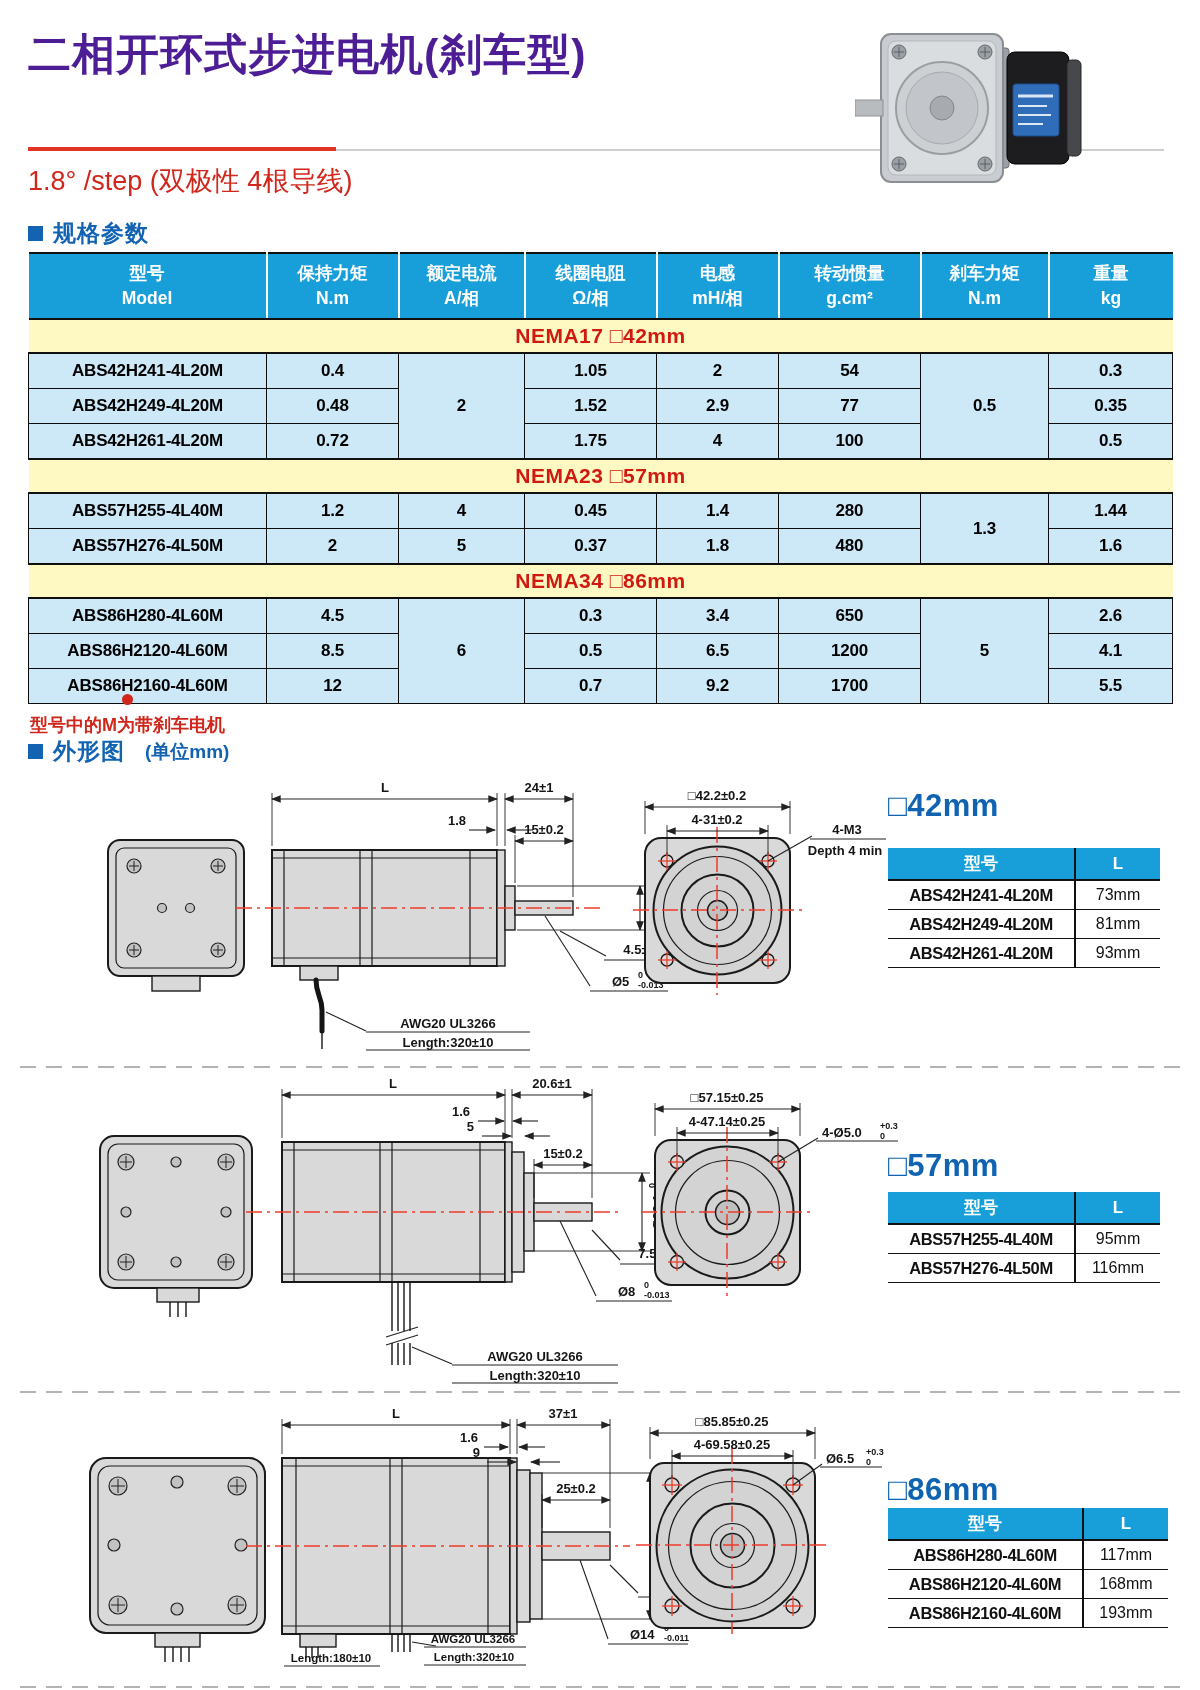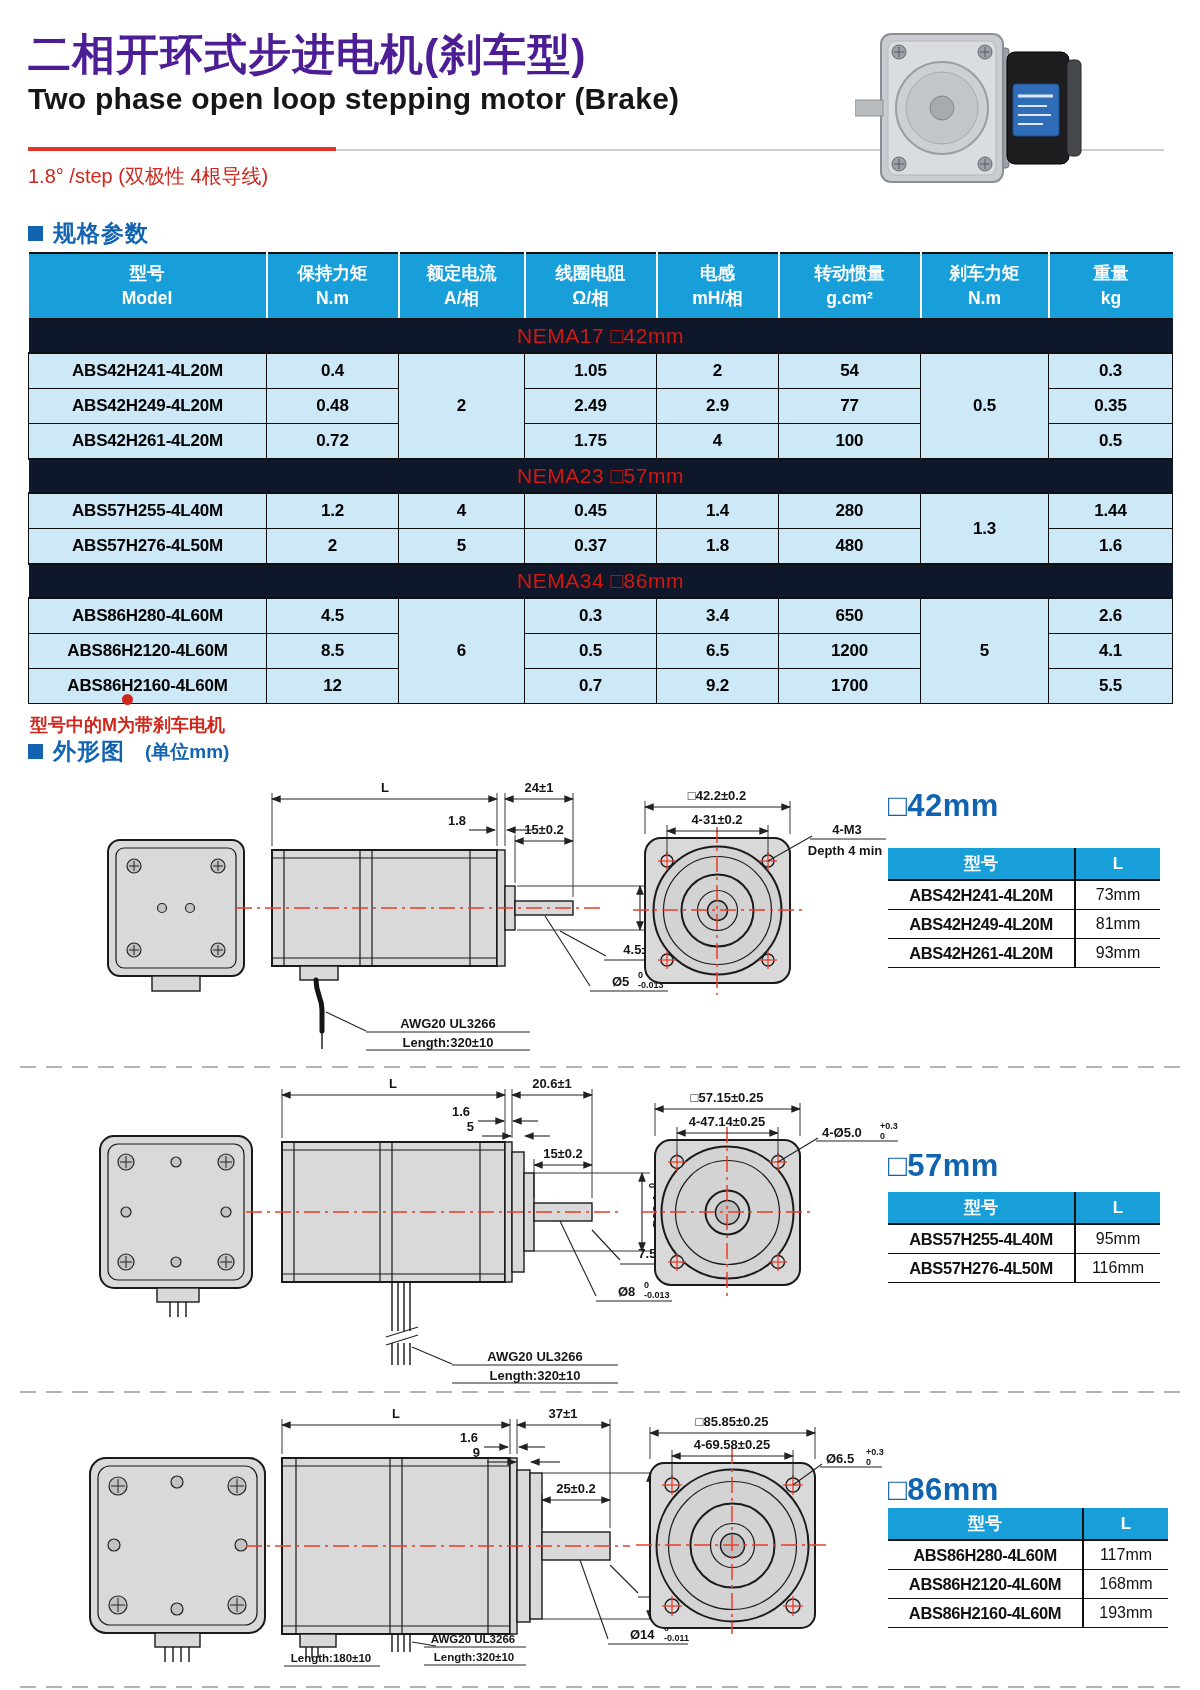--- a/index.html
+++ b/index.html
@@ -5,34 +5,34 @@
   html,body{margin:0;padding:0;background:#fff;}
   .page{position:relative;width:1200px;height:1690px;background:#fff;overflow:hidden;
         font-family:"Liberation Sans","DejaVu Sans",sans-serif;color:#111;}
   .abs{position:absolute;}
 
   
   .title-cn{left:28px;top:26px;font-size:43px;font-weight:800;color:#4c1d95;letter-spacing:1px;}
   .title-en{left:28px;top:82px;font-size:30px;font-weight:700;color:#161616;letter-spacing:0.2px;}
   .rule-red{left:28px;top:147px;width:308px;height:4px;background:#e23527;}
   .rule-gray{left:336px;top:149px;width:828px;height:2px;background:#cfcfcf;}
-  .step-line{left:28px;top:163px;font-size:20px;font-weight:500;color:#d1261b;}
+  .step-line{left:28px;top:163px;font-size:27px;font-weight:500;color:#d1261b;}
 
   .sec-head{display:flex;align-items:center;gap:10px;}
   .sec-sq{width:15px;height:15px;background:#1263b2;display:inline-block;}
   .sec-txt{font-size:23px;font-weight:800;color:#1263b2;letter-spacing:1px;}
   .sec-unit{font-size:19px;font-weight:700;color:#1263b2;margin-left:10px;}
 
   
   table.spec{border-collapse:collapse;table-layout:fixed;width:1144px;}
   table.spec th{background:#189fd9;color:#fff;font-size:17.5px;font-weight:700;height:64px;
       border-top:2px solid #101010;border-bottom:2px solid #101010;border-right:2px solid #fff;padding:0;}
   table.spec th:last-child{border-right:none;}
   table.spec th div{line-height:1.45;}
-  table.spec tr.gl td{background:#0f172a;color:#d01910;font-size:21px;font-weight:400;text-align:center;
+  table.spec tr.gl td{background:#fef9c3;color:#d01910;font-size:21px;font-weight:700;text-align:center;
       height:30px;border-top:2px solid #101010;border-bottom:2px solid #101010;border-left:none;border-right:none;letter-spacing:0.5px;}
   table.spec td{background:#cde9f7;border:1.6px solid #0d0d0d;text-align:center;height:32px;
       font-size:17px;font-weight:700;color:#000;letter-spacing:-0.2px;}
 
   .note{left:30px;top:694px;display:flex;align-items:center;gap:8px;flex-direction:column;}
   .note-dot{width:11px;height:11px;border-radius:50%;background:#d1261b;display:inline-block;}
   .note-txt{font-size:18px;font-weight:700;color:#d1261b;}
 
   
   svg .fillg{fill:#d9d9d9;stroke:#1a1a1a;stroke-width:2;}
@@ -60,21 +60,20 @@
   table.mini td{background:#fff;height:28px;text-align:center;border-bottom:1.6px solid #111;padding:0;}
   table.mini td.m{font-weight:700;font-size:16.5px;letter-spacing:-0.4px;}
   table.mini td.l{font-size:16px;border-left:2px solid #111;}
 </style>
 </head>
 <body>
 
 <div class="page">
 
   <div class="abs title-cn">二相开环式步进电机(刹车型)</div>
-  <div class="abs title-en">Two phase open loop stepping motor (Brake)</div>
   <div class="abs rule-red"></div>
   <div class="abs rule-gray"></div>
   <div class="abs step-line">1.8° /step (双极性 4根导线)</div>
 
   <svg class="abs" style="left:855px;top:8px" width="260" height="205" viewBox="0 0 260 205">
     <rect x="144" y="40" width="10" height="120" rx="3" fill="#9aa0a6" stroke="#6d7278"></rect>
     <rect x="152" y="44" width="62" height="112" rx="8" fill="#1d1d20" stroke="#000"></rect>
     <rect x="212" y="52" width="14" height="96" rx="5" fill="#46484c" stroke="#26272a"></rect>
     <rect x="158" y="76" width="46" height="52" rx="3" fill="#2f6db8" stroke="#1d4f8d"></rect>
     <line x1="163" y1="88" x2="198" y2="88" stroke="#dbe7f5" stroke-width="3"></line>
@@ -165,21 +164,21 @@
         <td rowspan="3">2</td>
         <td>1.05</td>
         <td>2</td>
         <td>54</td>
         <td rowspan="3">0.5</td>
         <td>0.3</td>
       </tr>
       <tr>
         <td>ABS42H249-4L20M</td>
         <td>0.48</td>
-        <td>2.49</td>
+        <td>1.52</td>
         <td>2.9</td>
         <td>77</td>
         <td>0.35</td>
       </tr>
       <tr>
         <td>ABS42H261-4L20M</td>
         <td>0.72</td>
         <td>1.75</td>
         <td>4</td>
         <td>100</td>

